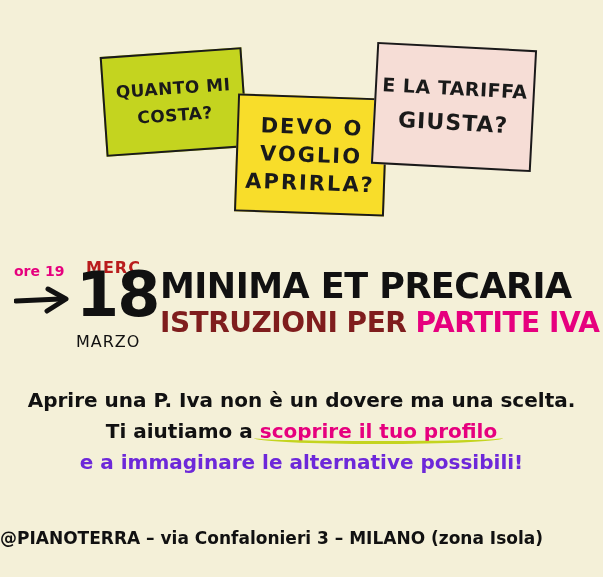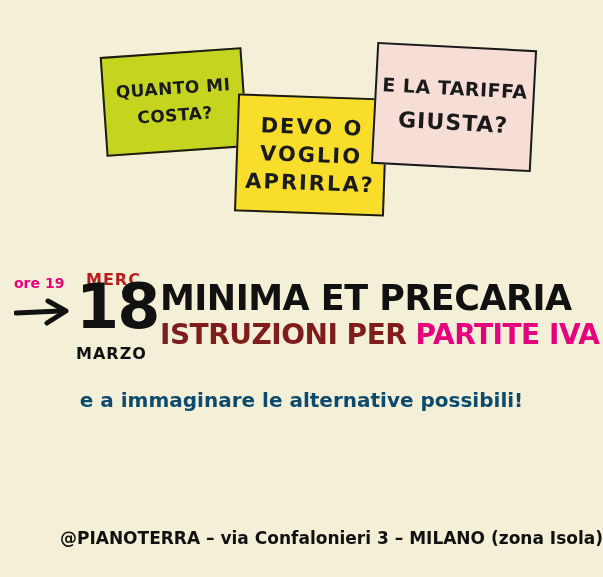--- a/index.html
+++ b/index.html
@@ -52,72 +52,72 @@
     font-size:20px;
     padding:6px 4px;
   }
   #note-green .l1{font-size:17px;}
   #note-green .l2{font-size:17px;margin-top:7px;}
   #note-yellow .l1,#note-yellow .l2,#note-yellow .l3{margin:2px 0;}
   #note-pink .l1{font-size:19px;}
   #note-pink .l2{font-size:22px;margin-top:10px;letter-spacing:1px;}
 
   
-  .dateblock{position:absolute;left:0px;top:260px;width:603px;height:115px;}
+  .dateblock{position:absolute;left:0px;top:248px;width:603px;height:115px;}
   .ore{
     position:absolute;left:14px;top:15px;
     color:#e6007e;font-weight:bold;font-size:14px;
     font-family:"DejaVu Sans", sans-serif;
   }
   .arrow{
     position:absolute;left:14px;top:38px;width:62px;height:28px;
   }
   .merc{
     position:absolute;left:86px;top:10px;
     font-weight:bold;font-size:16px;color:#b91c1c;letter-spacing:1px;
   }
   .day{
     position:absolute;left:76px;top:18px;
     font-weight:bold;font-size:62px;color:#111;line-height:58px;
     letter-spacing:-2px;
   }
   .marzo{
     position:absolute;left:76px;top:84px;
-    font-weight:bold;font-size:16px;color:#111;letter-spacing:1px;
+    font-weight:normal;font-size:16px;color:#111;letter-spacing:1px;
   }
   .title1{
     position:absolute;left:160px;top:18px;
     font-weight:bold;font-size:35px;color:#111;letter-spacing:-0.5px;
     white-space:nowrap;
   }
   .title2wrap{
     position:absolute;left:160px;top:58px;white-space:nowrap;
   }
   .title2a{font-weight:bold;font-size:28px;color:#7f1d1d;letter-spacing:-0.5px;}
   .title2b{font-weight:bold;font-size:28px;color:#e6007e;letter-spacing:-0.5px;}
 
   
   .body{
     position:absolute;left:0;top:382px;width:603px;text-align:center;
   }
   .body .line{
     font-weight:bold;font-size:20px;color:#111;margin:6px 0;line-height:1.25;
   }
-  .body .line.pink{color:#0c4a6e;}
+  .body .line.pink{color:#6d28d9;}
   .hl{
     position:relative;display:inline-block;color:#e6007e;
   }
   .hl:after{
     content:"";position:absolute;left:-6px;right:-6px;bottom:0px;height:9px;
     border-bottom:3px solid #c4d41f;border-radius:0 0 60% 60%;
   }
 
   
   .footer{
-    position:absolute;left:0;top:528px;width:603px;text-align:right;
+    position:absolute;left:0;top:528px;width:603px;text-align:left;
     font-weight:bold;font-size:17px;color:#111;
   }
 </style>
 </head>
 <body>
 
 <div class="poster">
 
   <div class="notes">
 
@@ -151,18 +151,20 @@
     <div class="day">18</div>
     <div class="marzo">MARZO</div>
 
     <div class="title1">MINIMA ET PRECARIA</div>
     <div class="title2wrap">
       <span class="title2a">ISTRUZIONI PER </span><span class="title2b">PARTITE IVA!</span>
     </div>
   </div>
 
   <div class="body">
+    <div class="line">Aprire una P. Iva non è un dovere ma una scelta.</div>
+    <div class="line"><span>Ti aiutiamo a </span><span class="hl">scoprire il tuo profilo</span></div>
     <div class="line pink">e a immaginare le alternative possibili!</div>
   </div>
 
   <div class="footer">@PIANOTERRA – via Confalonieri 3 – MILANO (zona Isola)</div>
 
 </div>
 
 </body></html>

